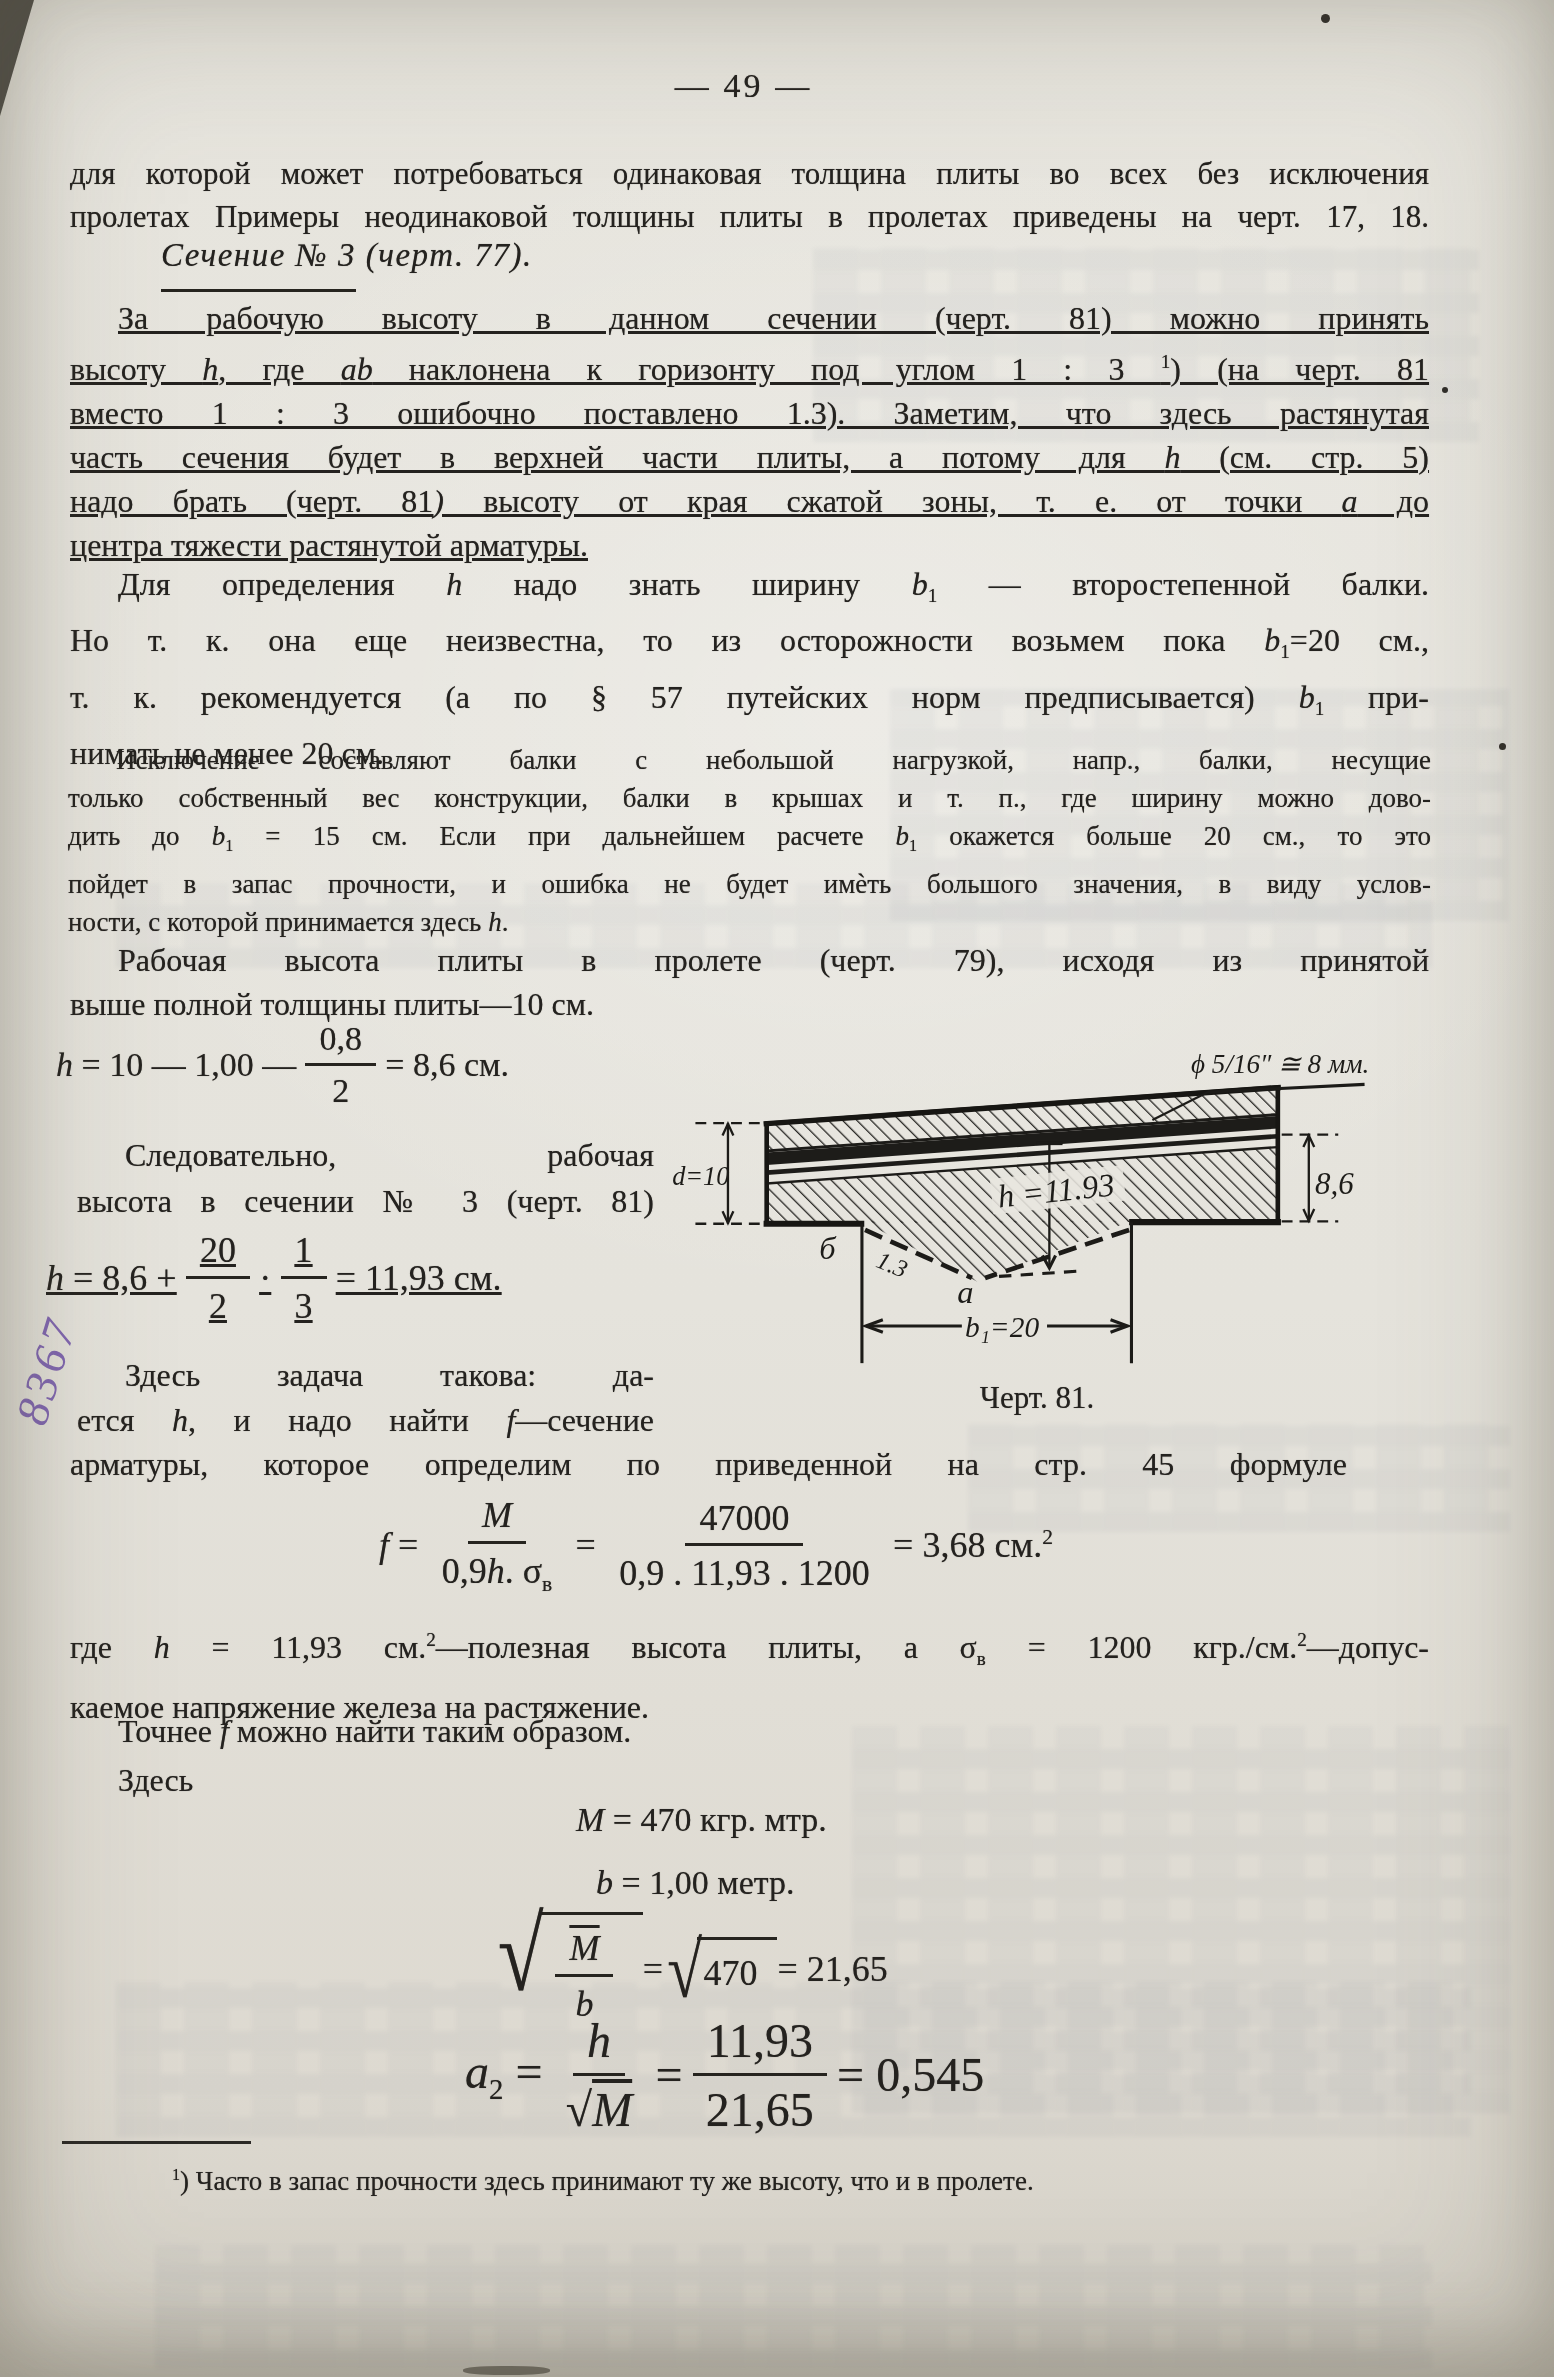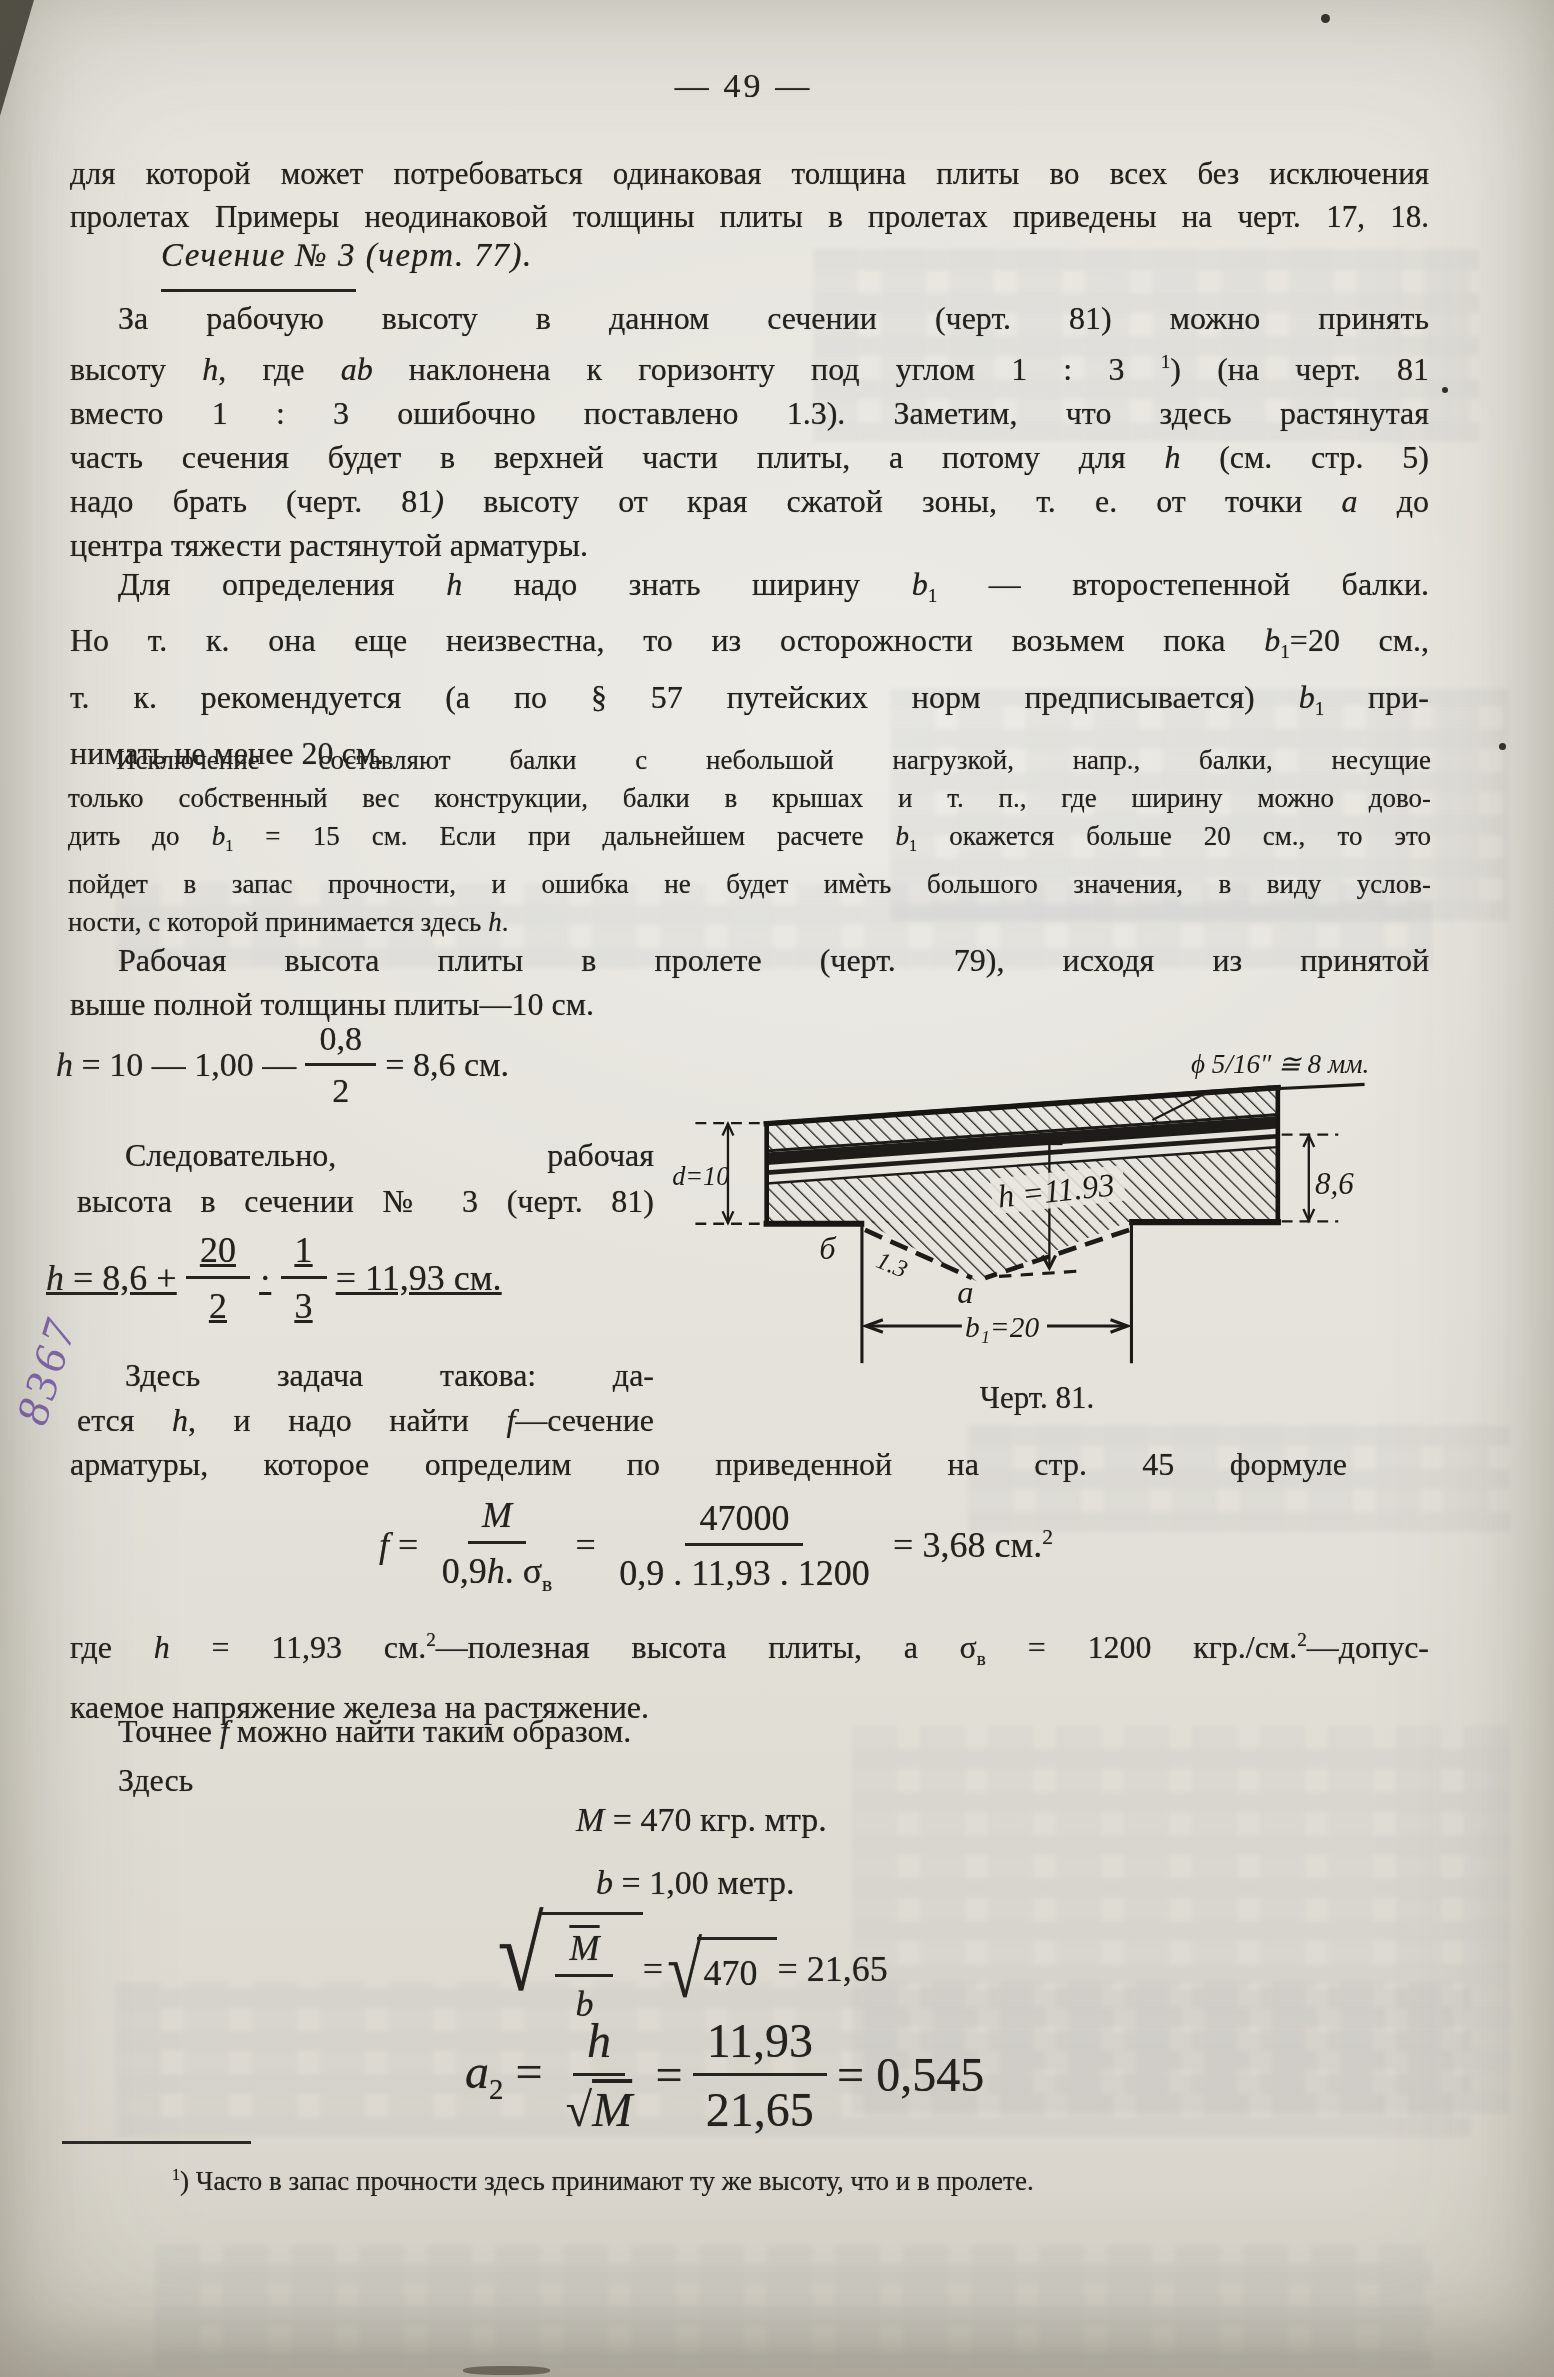--- a/index.html
+++ b/index.html
@@ -65,21 +65,21 @@
 
   <div class="blk txt" style="left:70px;top:152px;width:1359px;font-size:31px;line-height:43px;">
       <div class="ln">для которой может потребоваться одинаковая толщина плиты во всех без исключения</div>
       <div class="ln">пролетах Примеры неодинаковой толщины плиты в пролетах приведены на черт. 17, 18.</div>
     </div>
 
   <div class="blk txt heading" style="left:161px;top:237px;font-size:33px;">
     <span class="u">Сечение № 3</span><span> (черт. 77).</span>
   </div>
 
-  <div class="blk txt" style="left:70px;top:296px;width:1359px;font-size:32px;line-height:44px;">
+  <div class="blk txt" style="left:70px;top:296px;width:1359px;font-size:32px;line-height:44px;text-decoration:underline;">
       <div class="ln ind">За рабочую высоту в данном сечении (черт. 81) можно принять</div>
       <div class="ln">высоту <span class="it">h</span>, где <span class="it">ab</span> наклонена к горизонту под углом 1 : 3 <sup>1</sup>) (на черт. 81</div>
       <div class="ln">вместо 1 : 3 ошибочно поставлено 1.3). Заметим, что здесь растянутая</div>
       <div class="ln">часть сечения будет в верхней части плиты, а потому для <span class="it">h</span> (см. стр. 5)</div>
       <div class="ln">надо брать (черт. 81<span class="it">)</span> высоту от края сжатой зоны, т. е. от точки <span class="it">a</span> до</div>
       <div class="ln lst">центра тяжести растянутой арматуры.</div>
     </div>
 
   <div class="blk txt" style="left:70px;top:562px;width:1359px;font-size:32px;line-height:44px;">
       <div class="ln ind">Для определения <span class="it">h</span> надо знать ширину <span class="it">b</span><sub>1</sub> — второстепенной балки.</div>

